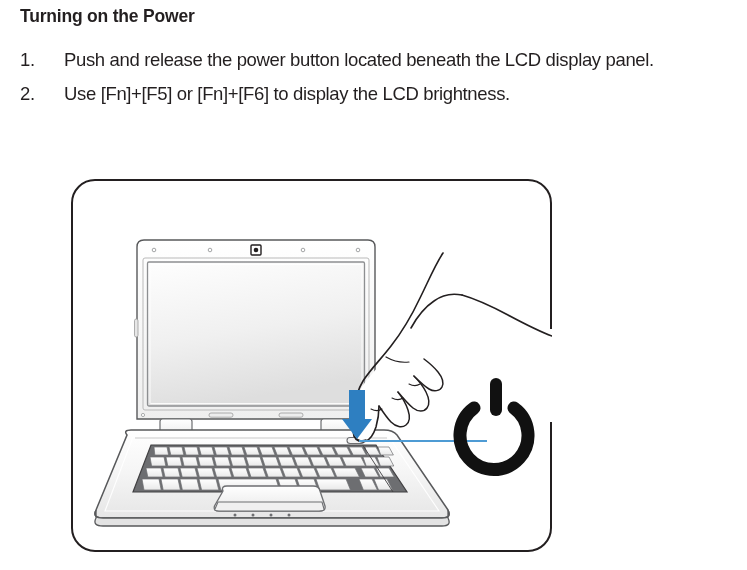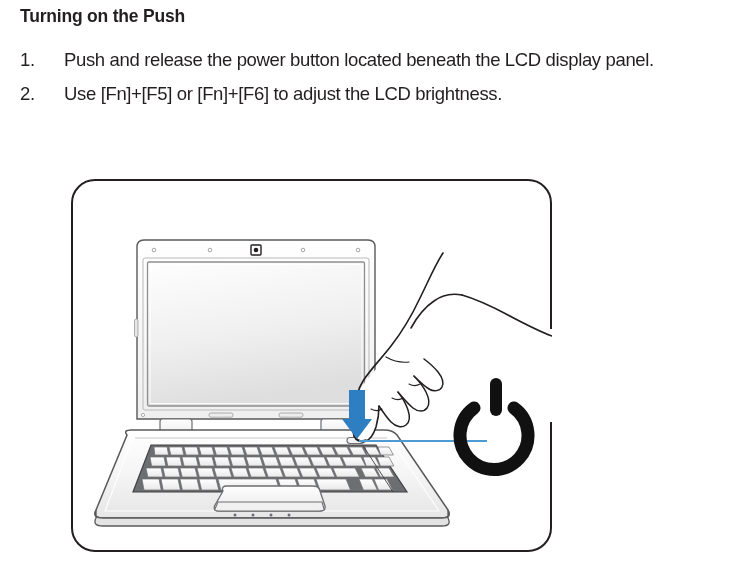--- a/index.html
+++ b/index.html
@@ -94,32 +94,32 @@
     top: 0;
     width: 481px;
     height: 373px;
   }
 </style>
 </head>
 <body>
 
 <div class="doc-text">
 
-  <div class="section-title">Turning on the Push</div>
+  <div class="section-title">Turning on the Power</div>
 
   <div class="step-list">
 
     <div class="step">
       <div class="step-num">1.</div>
       <div class="step-body">Push and release the power button located beneath the LCD display panel.</div>
     </div>
 
     <div class="step">
       <div class="step-num">2.</div>
-      <div class="step-body">Use [Fn]+[F5] or [Fn]+[F6] to adjust the LCD brightness.</div>
+      <div class="step-body">Use [Fn]+[F5] or [Fn]+[F6] to display the LCD brightness.</div>
     </div>
 
   </div>
 </div>
 
 <div class="illustration">
 
   <div class="frame-box"></div>
 
   <svg class="art-svg" viewBox="0 0 481 373" xmlns="http://www.w3.org/2000/svg">

